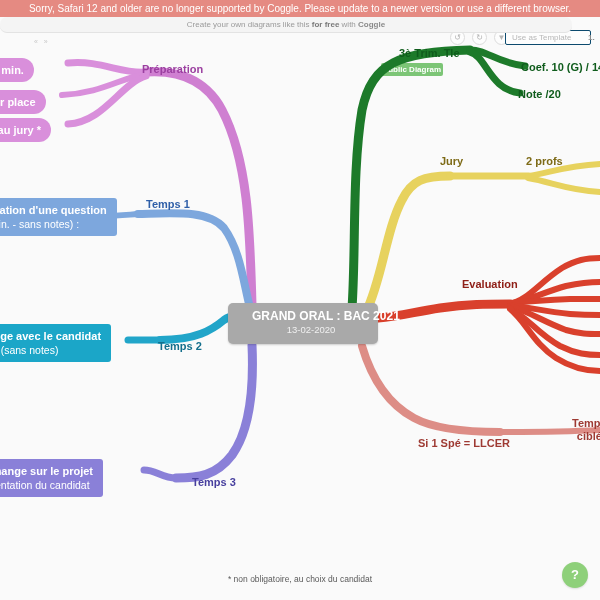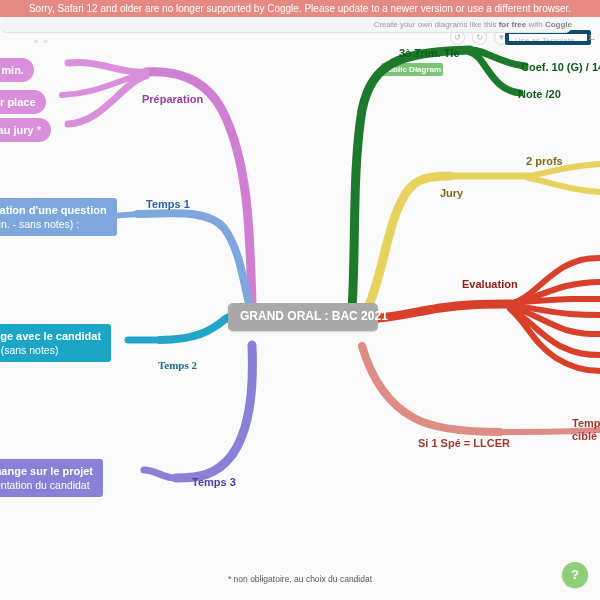--- a/index.html
+++ b/index.html
@@ -15,21 +15,21 @@
   .browser-banner {
     position: absolute; left: 0; top: 0; width: 600px; height: 17px;
     background: #e58a82; color: #ffffff;
     font-size: 10px; line-height: 17px; text-align: center;
     white-space: nowrap; overflow: hidden;
     z-index: 60;
   }
   .promo-banner {
     position: absolute; left: 0; top: 17px; width: 572px; height: 16px;
     background: #f4f4f4; border-bottom: 1px solid #e3e3e3;
-    color: #9a9a9a; font-size: 8px; line-height: 15px; text-align: right;
+    color: #9a9a9a; font-size: 8px; line-height: 15px; text-align: center;
     white-space: nowrap; overflow: hidden;
     z-index: 59;
     border-radius: 7px;
   }
   .promo-banner b { color: #7a7a7a; }
   .promo-banner .brand { color: #8a8a8a; font-weight: bold; }
 
   
   .toolbar {
     position: absolute; left: 0; top: 33px; width: 600px; height: 16px;
@@ -52,38 +52,39 @@
     border-radius: 50%; background: #fdfdfd; border: 1px solid #dcdcdc;
     color: #b4b4b4; font-size: 8px; line-height: 14px; text-align: center;
     overflow: hidden;
   }
   .tb-round.r1 { left: 450px; }
   .tb-round.r2 { left: 472px; }
   .tb-round.r3 { left: 494px; }
   .tb-template {
     position: absolute; left: 505px; top: 30px;
     width: 86px; height: 15px; border-radius: 2px;
-    background: #fdfdfd; border: 4px solid #0c4a6e;
+    background: #fdfdfd; border: 1px solid #0c4a6e;
     color: #b8b8b8; font-size: 8px; line-height: 14px;
     padding-left: 6px; white-space: nowrap; overflow: hidden;
   }
   .tb-zoom {
     position: absolute; left: 588px; top: 33px;
     font-size: 8px; font-weight: bold; color: #8a8a8a;
   }
 
   
   #canvas { position: absolute; left: 0; top: 0; width: 600px; height: 600px; z-index: 5; }
 
   
   .node {
     position: absolute; z-index: 20;
     font-size: 11px; font-weight: bold;
     line-height: 14px;
     white-space: nowrap;
+    text-align: center;
   }
   
   .node.box {
     color: #ffffff;
     padding: 5px 10px;
     text-align: center;
   }
   .node.pill { border-radius: 14px; }
   .node.rect { border-radius: 3px; }
 
@@ -91,21 +92,21 @@
   .node.label { background: transparent; padding: 0; }
 
   .node .sub { display: block; font-weight: normal; font-size: 10.5px; }
 
   
   .center-node {
     position: absolute; z-index: 30;
     left: 228px; top: 303px;
     width: 150px;
     background: #a9a9a9; border-radius: 5px;
-    padding: 6px 8px 8px 12px;
+    padding: 6px 8px 8px 24px;
     text-align: center;
     box-shadow: 0 1px 2px rgba(0,0,0,0.18);
   }
   .center-node .title {
     color: #ffffff; font-size: 12px; font-weight: bold; line-height: 14px;
     white-space: nowrap;
   }
   .center-node .subtitle {
     color: #f0f0f0; font-size: 9.5px; font-weight: normal; line-height: 12px;
     margin-top: 1px;
@@ -202,56 +203,57 @@
 
     <g>
       <path d="M362,346 C372,380 388,404 414,418 C436,430 470,432 500,432" stroke="#dd8d86" stroke-width="8" fill="none" stroke-linecap="round"></path>
       <path d="M500,432 C530,432 560,432 600,430" stroke="#dd8d86" stroke-width="6" fill="none" stroke-linecap="round"></path>
     </g>
   </svg>
 
   <div class="node box pill" style="left:-24px; top:58px; background:#d98fdb;">20 min.</div>
   <div class="node box pill" style="left:-24px; top:90px; background:#d98fdb;">Sur place</div>
   <div class="node box pill" style="left:-46px; top:118px; background:#d98fdb;">Notes au jury *</div>
-  <div class="node label" style="left:142px; top:92px; color:#9b3fa0;">Préparation</div>
+  <div class="node label" style="left:142px; top:62px; color:#9b3fa0;">Préparation</div>
 
   <div class="node box rect" style="left:-60px; top:198px; background:#7da7dd;">
     <span>1.Présentation d'une question</span>
     <span class="sub">(5 min. - sans notes) :</span>
   </div>
   <div class="node label" style="left:146px; top:197px; color:#2f5fa8;">Temps 1</div>
 
   <div class="node box rect" style="left:-52px; top:324px; background:#1ba6c8;">
     <span>2.Echange avec le candidat</span>
     <span class="sub">(sans notes)</span>
   </div>
-  <div class="node label" style="left:158px; top:358px; color:#146f8c;font-family:Liberation Serif, serif;">Temps 2</div>
+  <div class="node label" style="left:158px; top:339px; color:#146f8c;">Temps 2</div>
 
   <div class="node box rect" style="left:-38px; top:459px; background:#8a80d8;">
     <span>3.Echange sur le projet</span>
     <span class="sub">d'orientation du candidat</span>
   </div>
   <div class="node label" style="left:192px; top:475px; color:#473f9e;">Temps 3</div>
 
   <div class="node label" style="left:399px; top:46px; color:#0f5c1c;">3è Trim. Tle</div>
   <div class="node label" style="left:521px; top:60px; color:#0f5c1c;">Coef. 10 (G) / 14</div>
   <div class="node label" style="left:518px; top:87px; color:#0f5c1c;">Note /20</div>
 
-  <div class="node label" style="left:440px; top:154px; color:#7d6a16;margin-top:32px;">Jury</div>
+  <div class="node label" style="left:440px; top:154px; color:#7d6a16;">Jury</div>
   <div class="node label" style="left:526px; top:154px; color:#7d6a16;">2 profs</div>
 
   <div class="node label" style="left:438px; top:277px; color:#8f2018;padding-left:24px;">Evaluation</div>
 
   <div class="node label" style="left:418px; top:436px; color:#9e3a33;">Si 1 Spé = LLCER</div>
   <div class="node label" style="left:572px; top:417px; color:#9e3a33; line-height:13px;">
     <span>Temps</span><br>
     <span>ciblé</span>
   </div>
 
   <div class="center-node">
     <div class="title">GRAND ORAL : BAC 2021</div>
+    <div class="subtitle">13-02-2020</div>
   </div>
 
   <div class="footnote">* non obligatoire, au choix du candidat</div>
 
   <div class="help-btn">?</div>
 
 </div>
 
 </body></html>

